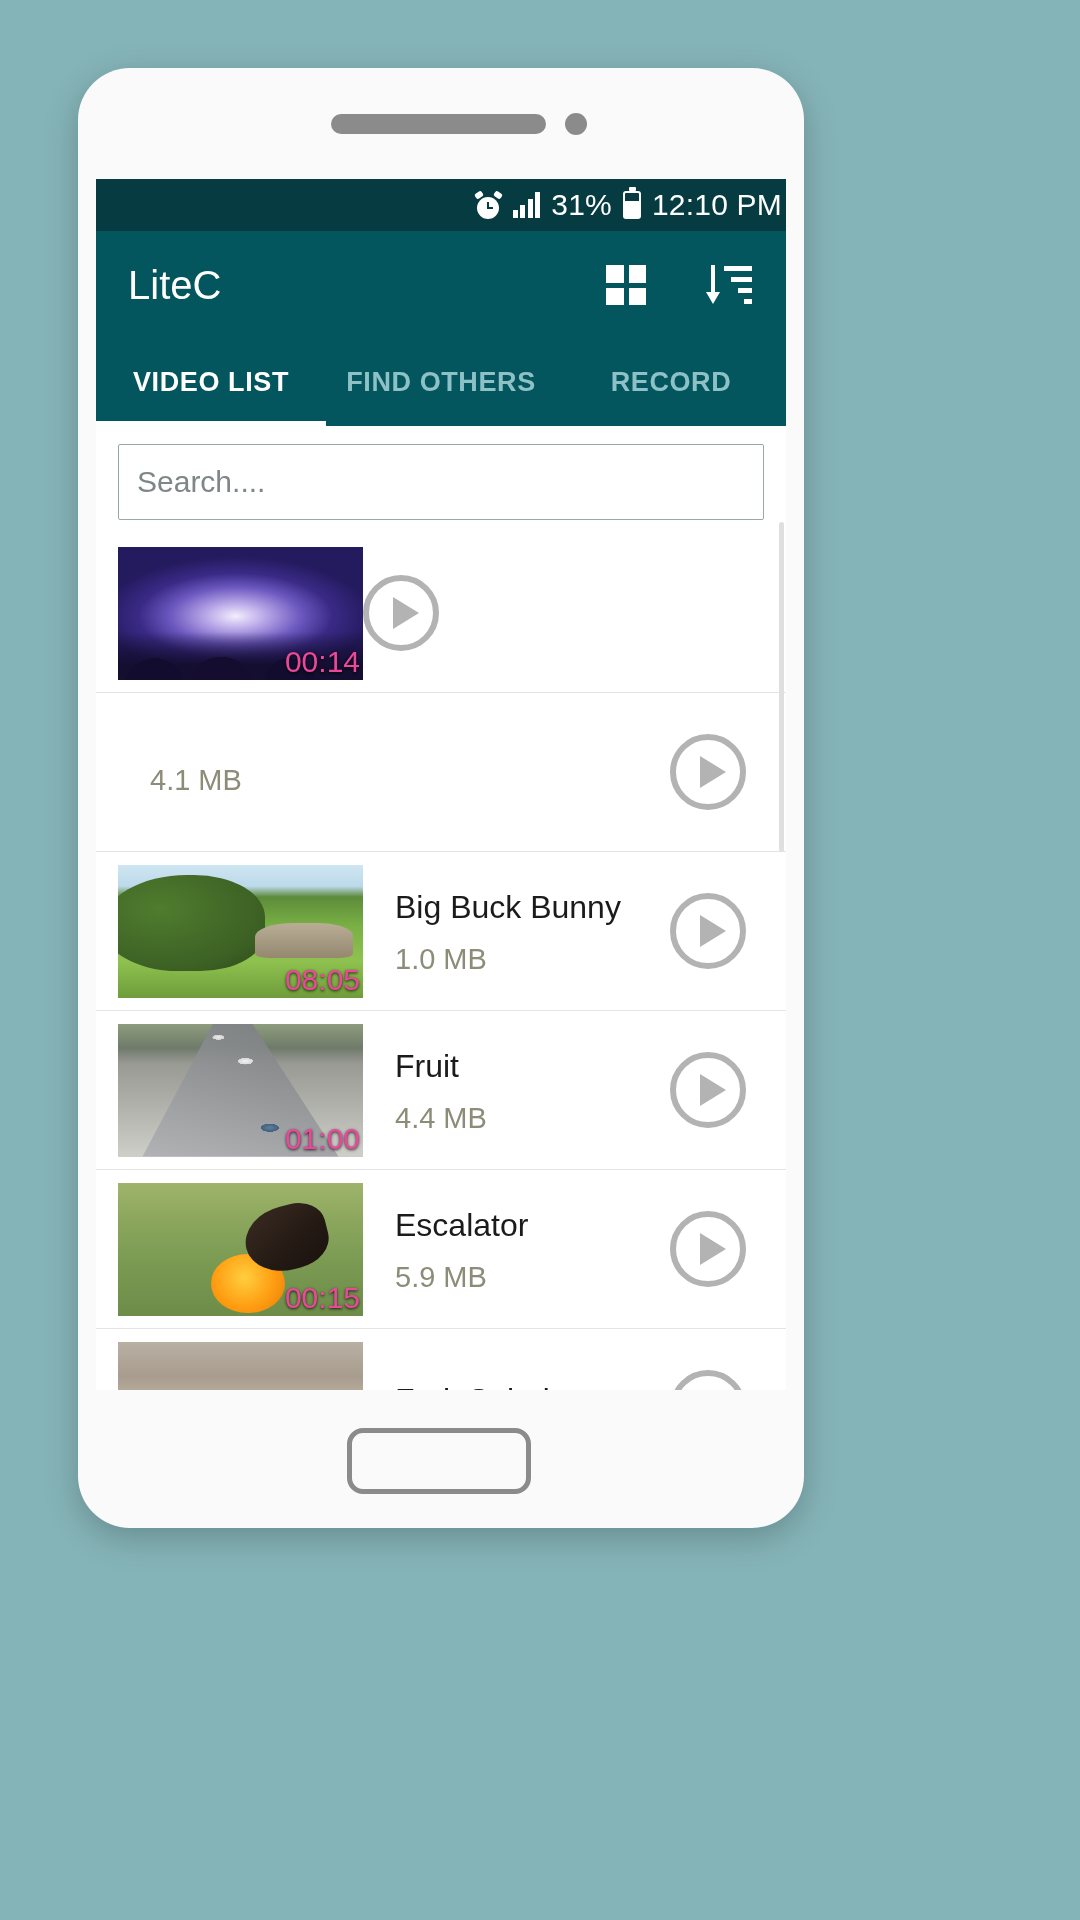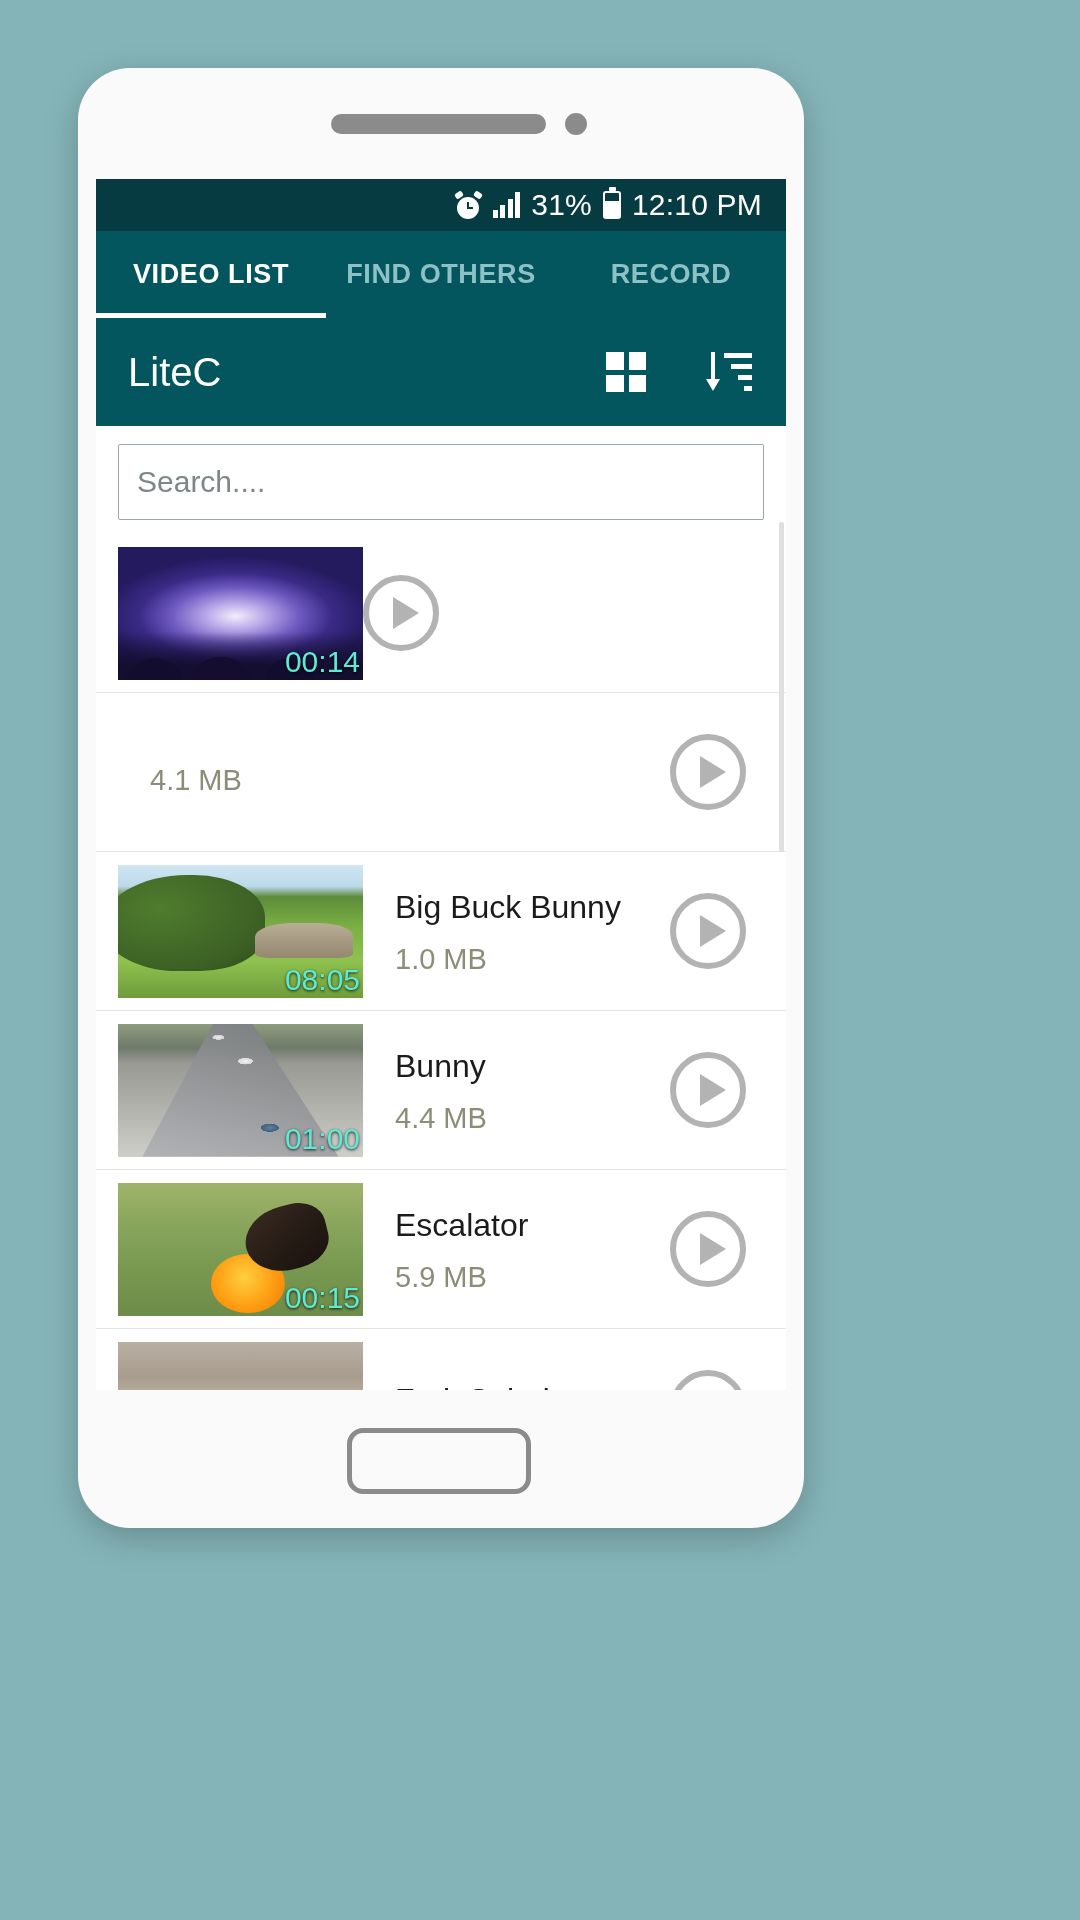--- a/index.html
+++ b/index.html
@@ -65,21 +65,21 @@
     overflow: hidden;
   }
 
   
   #status-bar {
     height: 52px;
     background: #053b41;
     display: flex;
     align-items: center;
     justify-content: flex-end;
-    padding-right: 24px;
+    padding-right: 4px;
     color: #ffffff;
   }
   .status-group { display: flex; align-items: center; gap: 11px; }
   .status-time { font-size: 30px; letter-spacing: .2px; }
 
   .alarm-ico { width: 27px; height: 27px; position: relative; }
   .alarm-ico .bell {
     position: absolute; left: 2px; top: 5px;
     width: 22px; height: 22px; border-radius: 50%;
     background: #fff;
@@ -229,21 +229,21 @@
     width: 245px;
     height: 133px;
     flex: 0 0 245px;
     overflow: hidden;
     background: #333;
   }
   .thumb .dur {
     position: absolute;
     right: 3px;
     bottom: -2px;
-    color: #5eead4;
+    color: #ec4899;
     font-size: 30px;
     text-shadow: 0 1px 3px rgba(0,0,0,.85);
     line-height: 1;
     padding-bottom: 5px;
   }
   .meta { flex: 1; padding-left: 32px; }
   .v-title { font-size: 32px; color: #1b1b1b; line-height: 1.25; }
   .v-size  { font-size: 29px; color: #8c8c78; margin-top: 16px; }
 
   .play-btn {
@@ -390,32 +390,20 @@
             <i></i>
         </span>
         <span class="status-time">31%</span>
         <span class="battery-ico">
           <span class="fill"></span>
         </span>
         <span class="status-time">12:10 PM</span>
       </div>
     </div>
 
-    <div id="tab-bar">
-      <div class="tab active">
-        <span>VIDEO LIST</span>
-      </div>
-      <div class="tab">
-        <span>FIND OTHERS</span>
-      </div>
-      <div class="tab">
-        <span>RECORD</span>
-      </div>
-    </div>
-
     <div id="app-bar">
       <div id="app-title">LiteC</div>
       <div class="bar-action">
         <span class="grid-ico">
           <span></span>
             <span></span>
             <span></span>
             <span></span>
         </span>
       </div>
@@ -424,20 +412,32 @@
           <span class="arrow-stem"></span>
           <span class="arrow-head"></span>
           <span class="bar b1"></span>
           <span class="bar b2"></span>
           <span class="bar b3"></span>
           <span class="bar b4"></span>
         </span>
       </div>
     </div>
 
+    <div id="tab-bar">
+      <div class="tab active">
+        <span>VIDEO LIST</span>
+      </div>
+      <div class="tab">
+        <span>FIND OTHERS</span>
+      </div>
+      <div class="tab">
+        <span>RECORD</span>
+      </div>
+    </div>
+
     <div id="content">
 
       <div id="search-wrap">
         <input id="search-input" type="text" placeholder="Search...." style="">
       </div>
 
       <div id="scroll-hint"></div>
 
       <div id="video-list">
 
@@ -467,21 +467,21 @@
           </div>
           <div class="play-btn"></div>
         </div>
 
         <div class="video-row">
           <div class="thumb">
             <div class="art art-cars"></div>
             <span class="dur">01:00</span>
           </div>
           <div class="meta">
-            <div class="v-title">Bunny</div>
+            <div class="v-title">Fruit</div>
             <div class="v-size">4.4 MB</div>
           </div>
           <div class="play-btn"></div>
         </div>
 
         <div class="video-row">
           <div class="thumb">
             <div class="art art-butterfly"></div>
             <span class="dur">00:15</span>
           </div>

